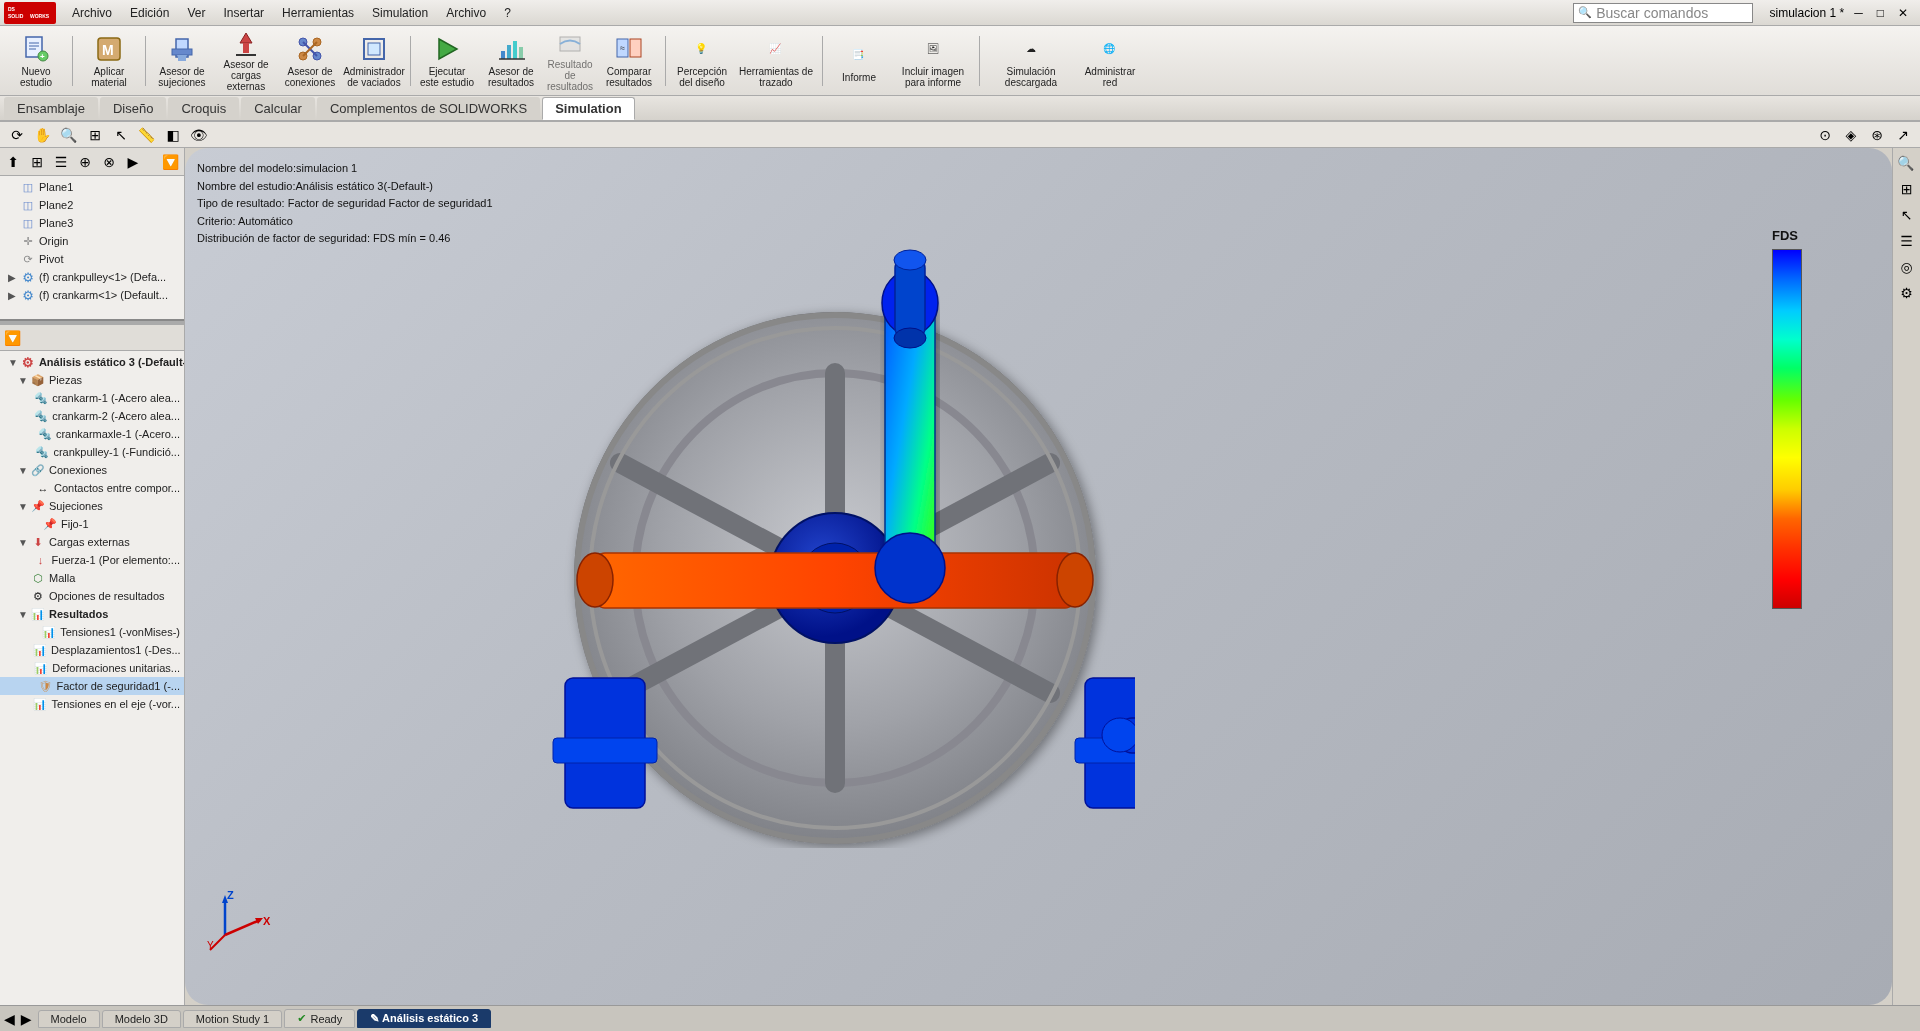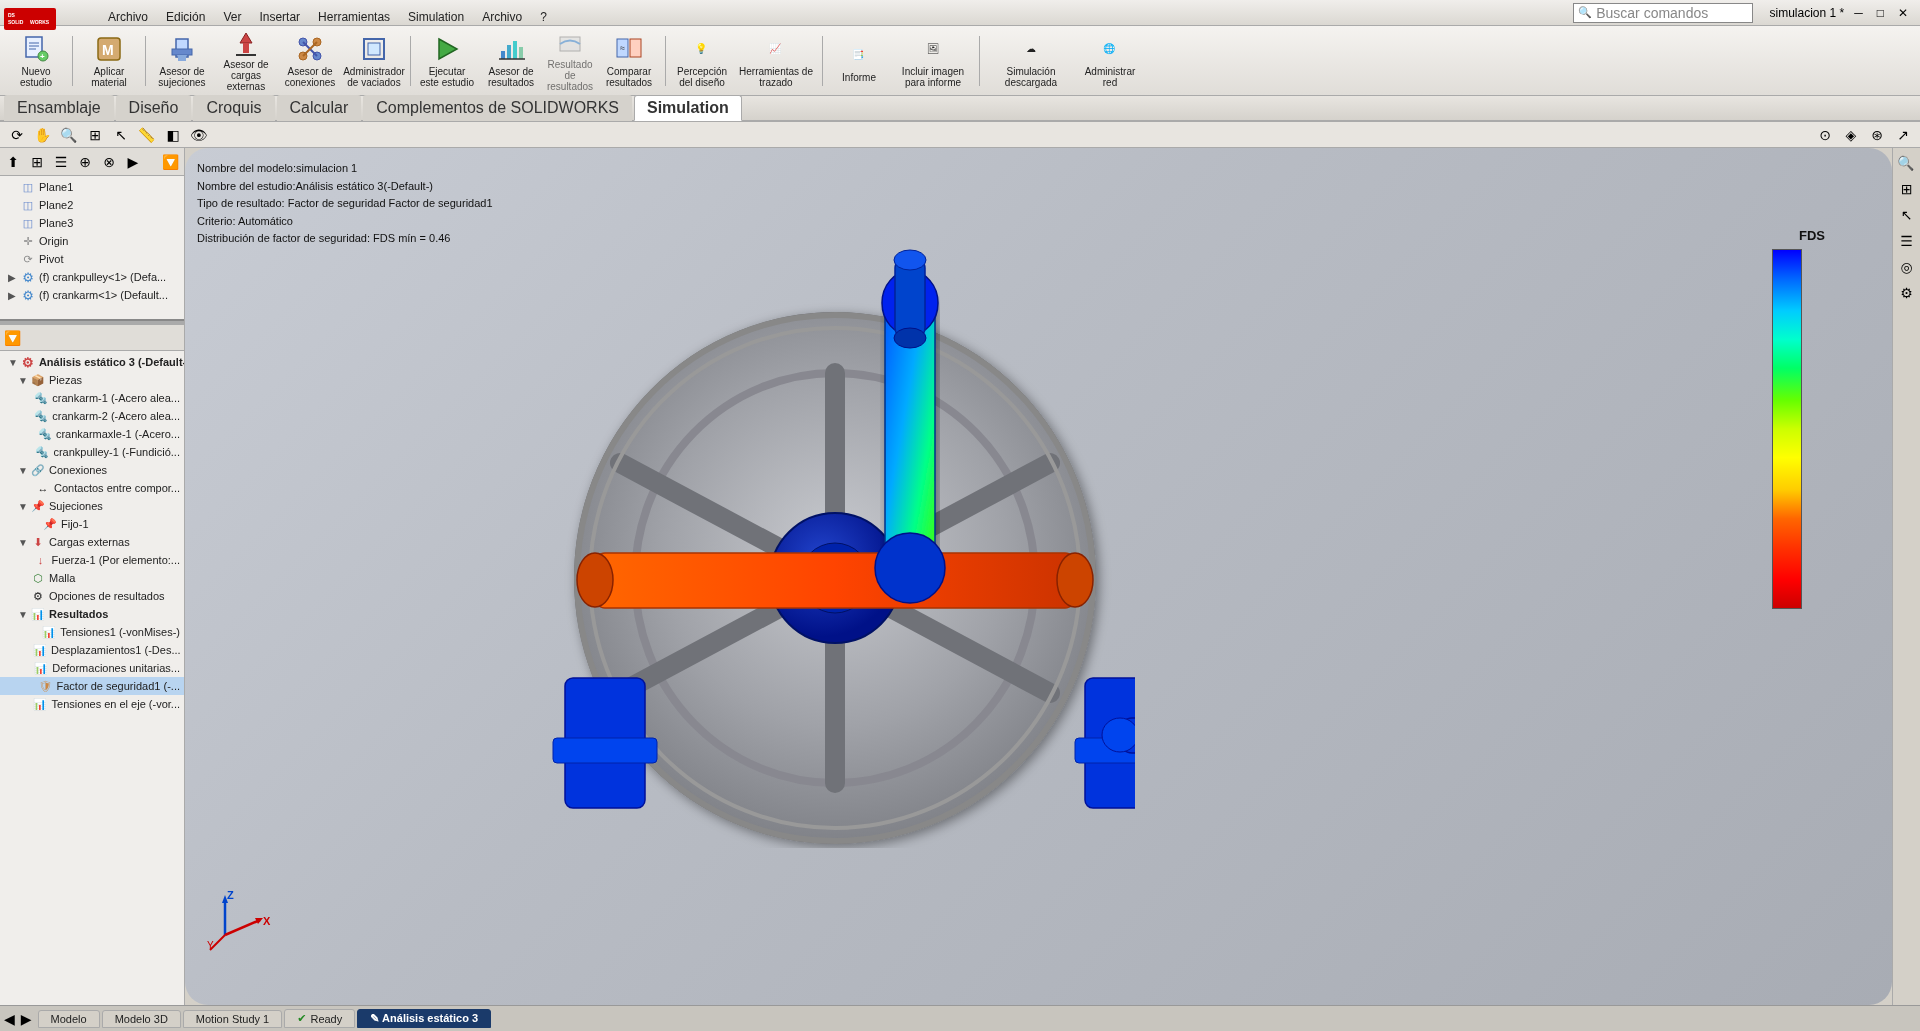--- a/index.html
+++ b/index.html
@@ -3,23 +3,23 @@
   <meta charset="utf-8">
   <style>
     * { margin: 0; padding: 0; box-sizing: border-box; }
     body { width: 1920px; height: 1031px; overflow: hidden; font-family: Arial, sans-serif; font-size: 12px; background: #d4d0c8; }
 
     
     #menu-bar {
       height: 26px;
       background: linear-gradient(to bottom, #f0eeeb, #dbd8d2);
       display: flex;
+      align-items: center;
       border-bottom: 1px solid #aaa;
       padding: 8px 4px;
-      gap: 36px;
     }
     #menu-bar .logo {
       width: 52px;
       height: 22px;
       background: #c00;
       display: flex;
       align-items: center;
       justify-content: center;
       color: white;
       font-size: 9px;
@@ -100,21 +100,21 @@
       height: 26px;
       background: linear-gradient(to bottom, #e8e5e0, #d5d2cc);
       display: flex;
       align-items: center;
       border-bottom: 2px solid #aaa;
       padding: 0 4px;
       gap: 2px;
     }
     .tab-item {
       padding: 3px 12px;
-      font-size: 16px;
+      font-size: 13px;
       color: #333;
       cursor: pointer;
       border: 1px solid transparent;
       border-radius: 3px 3px 0 0;
       background: #d5d2cc;
     }
     .tab-item.active {
       background: white;
       border-color: #aaa;
       border-bottom-color: white;
@@ -238,21 +238,21 @@
       position: absolute;
       top: 80px;
       right: 40px;
       width: 80px;
     }
     #legend-title {
       font-size: 13px;
       font-weight: bold;
       color: #111;
       margin-bottom: 6px;
-      text-align: center;
+      text-align: left;
     }
     #legend-bar-container {
       display: flex;
       align-items: stretch;
     }
     #legend-bar {
       width: 30px;
       height: 360px;
       background: linear-gradient(to bottom,
         #0000ff 0%,

